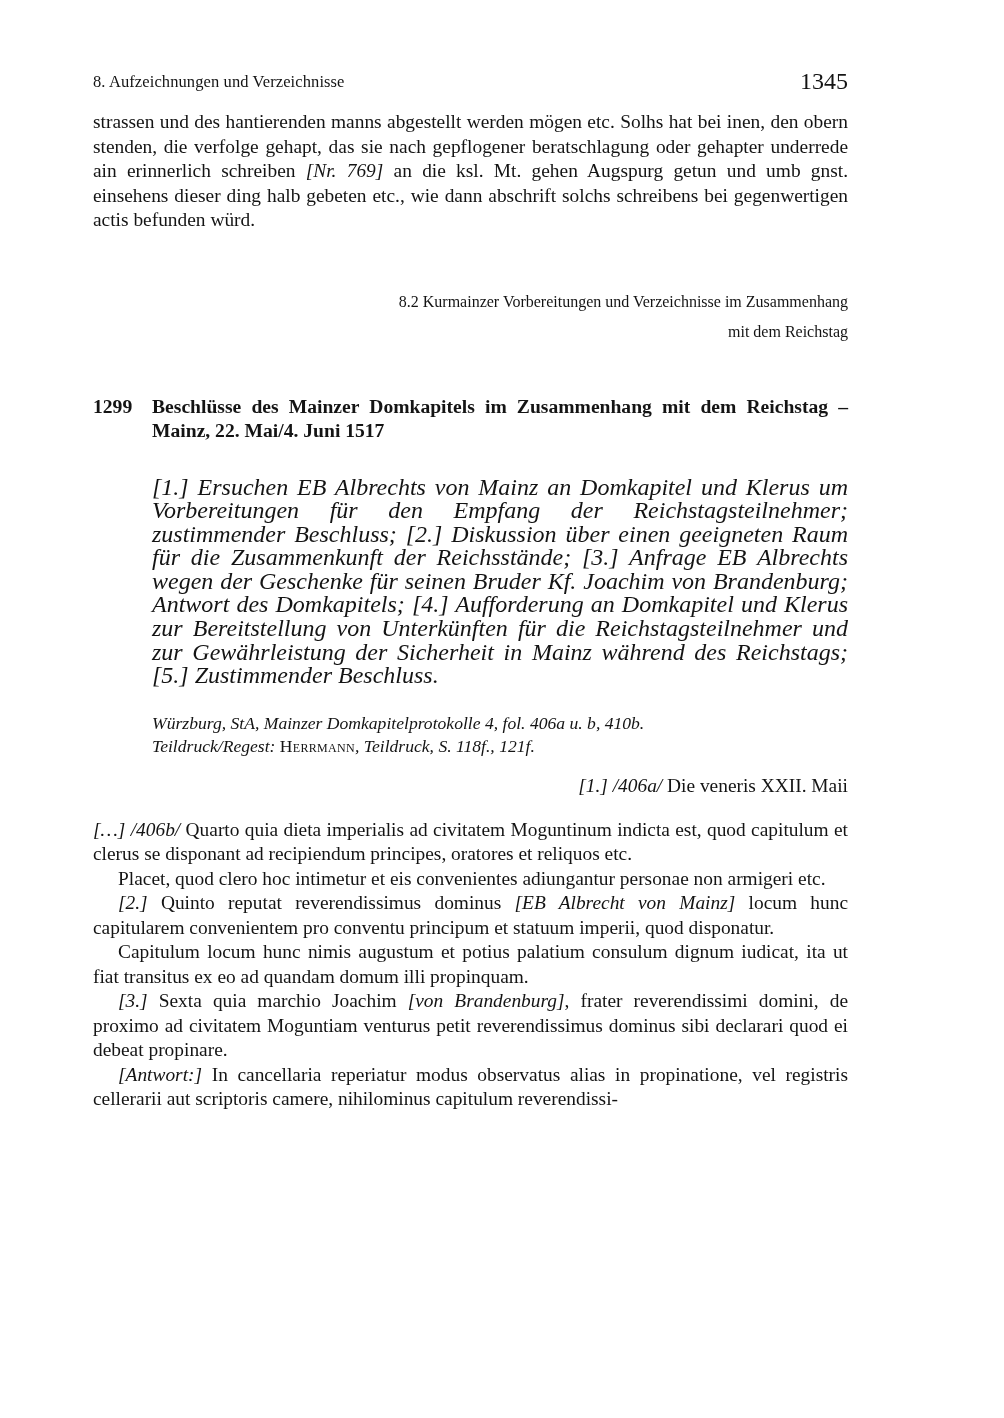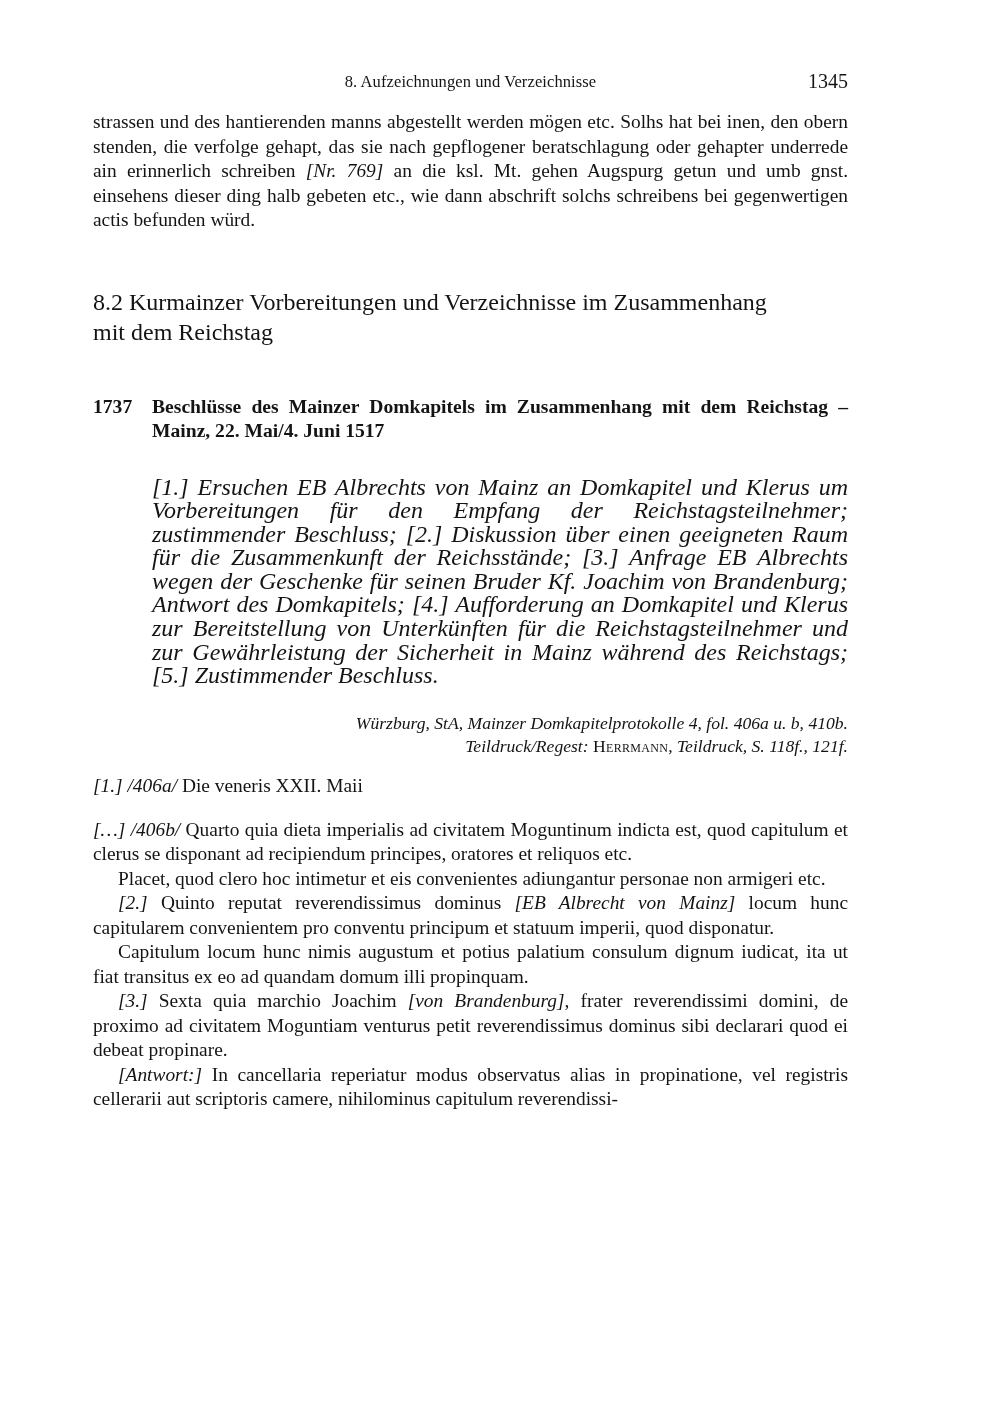--- a/index.html
+++ b/index.html
@@ -28,29 +28,29 @@
   }
 
   
   .running-head {
     position: relative;
     height: 30px;
     margin-top: 72px;
   }
   .running-head .rh-title {
     display: block;
-    text-align: center;
+    text-align: left;
     font-size: 16.5px;
     letter-spacing: 0.1px;
   }
   .running-head .rh-pageno {
     position: absolute;
     right: 0;
     top: -6px;
-    font-size: 20px;
+    font-size: 24px;
     line-height: 30px;
   }
 
   
   .body-par {
     font-size: 19.4px;
     line-height: 24.5px;
     text-align: justify;
     margin: 0;
     hyphens: none;
@@ -58,22 +58,22 @@
   .body-par.indent {
     text-indent: 25px;
   }
   .first-block {
     margin-top: 8px;
   }
 
   
   .section-heading {
     margin-top: 54px;
-    text-align: left;
-    font-size: 24px;
+    text-align: right;
+    font-size: 16px;
     line-height: 30px;
     font-weight: normal;
   }
   .section-heading .sh-line {
     display: block;
   }
 
   
   .doc-heading {
     margin-top: 48px;
@@ -105,27 +105,27 @@
   .sources {
     margin-top: 18px;
     margin-left: 59px;
     width: 696px;
   }
   .sources .src-line {
     display: block;
     font-size: 17.6px;
     line-height: 23px;
     font-style: italic;
-    text-align: right;
+    text-align: left;
   }
 
   
   .dateline {
     margin-top: 16px;
-    text-align: left;
+    text-align: right;
     font-size: 19.4px;
     line-height: 24.5px;
   }
 
   .edition {
     margin-top: 12px;
   }
 
   
   .italic { font-style: italic; }
@@ -144,21 +144,21 @@
     </div>
 
     <p class="body-par first-block"><span class="roman">strassen und des hantierenden manns abgestellt werden mögen etc. Solhs hat bei inen, den obern stenden, die verfolge gehapt, das sie nach gepflogener beratschlagung oder gehapter underrede ain erinnerlich schreiben </span><span class="italic">[Nr. 769]</span><span class="roman"> an die ksl. Mt. gehen Augspurg getun und umb gnst. einsehens dieser ding halb gebeten etc., wie dann abschrift solchs schreibens bei gegenwertigen actis befunden würd.</span></p>
 
     <h2 class="section-heading">
       <span class="sh-line">8.2 Kurmainzer Vorbereitungen und Verzeichnisse im Zusammenhang</span>
       <span class="sh-line">mit dem Reichstag</span>
     </h2>
 
     <h3 class="doc-heading">
-      <span class="doc-no">1737</span><span>Beschlüsse des Mainzer Domkapitels im Zusammenhang mit dem Reichstag – Mainz, 22. Mai/4. Juni 1517</span>
+      <span class="doc-no">1299</span><span>Beschlüsse des Mainzer Domkapitels im Zusammenhang mit dem Reichstag – Mainz, 22. Mai/4. Juni 1517</span>
     </h3>
 
     <p class="regest">[1.] Ersuchen EB Albrechts von Mainz an Domkapitel und Klerus um Vorbereitungen für den Empfang der Reichstagsteilnehmer; zustimmender Beschluss; [2.] Diskussion über einen geeigneten Raum für die Zusammenkunft der Reichsstände; [3.] Anfrage EB Albrechts wegen der Geschenke für seinen Bruder Kf. Joachim von Brandenburg; Antwort des Domkapitels; [4.] Aufforderung an Domkapitel und Klerus zur Bereitstellung von Unterkünften für die Reichstagsteilnehmer und zur Gewährleistung der Sicherheit in Mainz während des Reichstags; [5.] Zustimmender Beschluss.</p>
 
     <div class="sources">
       <span class="src-line"><span class="italic">Würzburg, StA, Mainzer Domkapitelprotokolle 4, fol. 406a u. b, 410b.</span></span>
       <span class="src-line"><span class="italic">Teildruck/Regest: </span><span class="smallcaps">Herrmann</span><span class="italic">, Teildruck, S. 118f., 121f.</span></span>
     </div>
 
     <p class="dateline"><span class="italic">[1.] /406a/</span><span class="roman"> Die veneris XXII. Maii</span></p>

